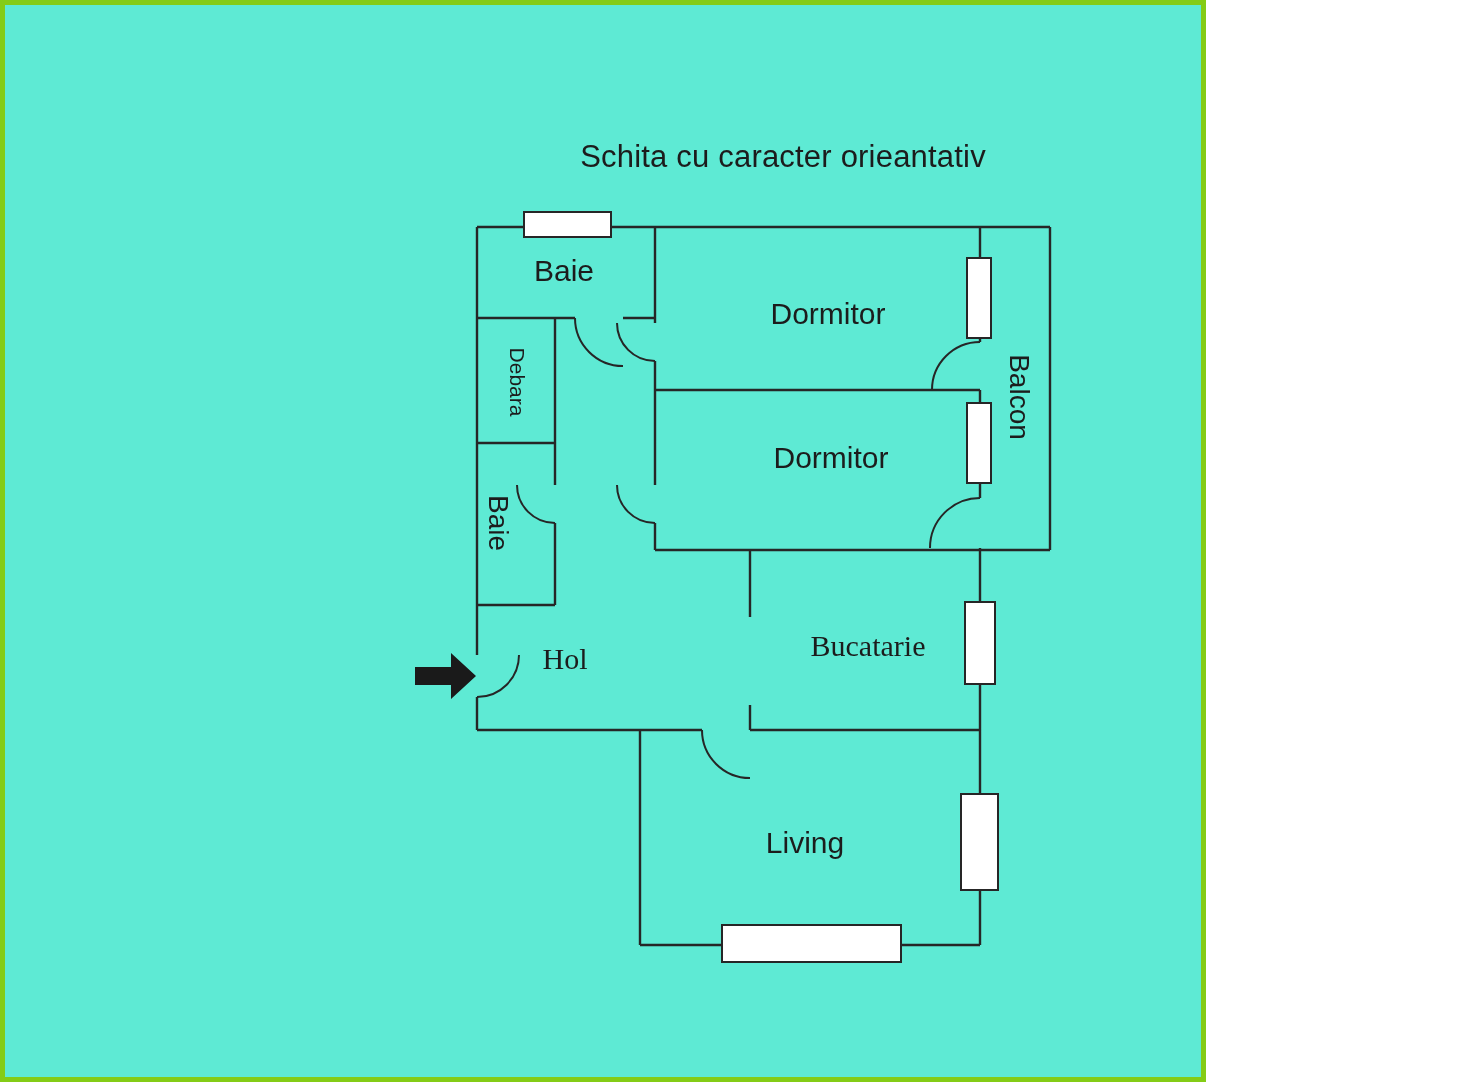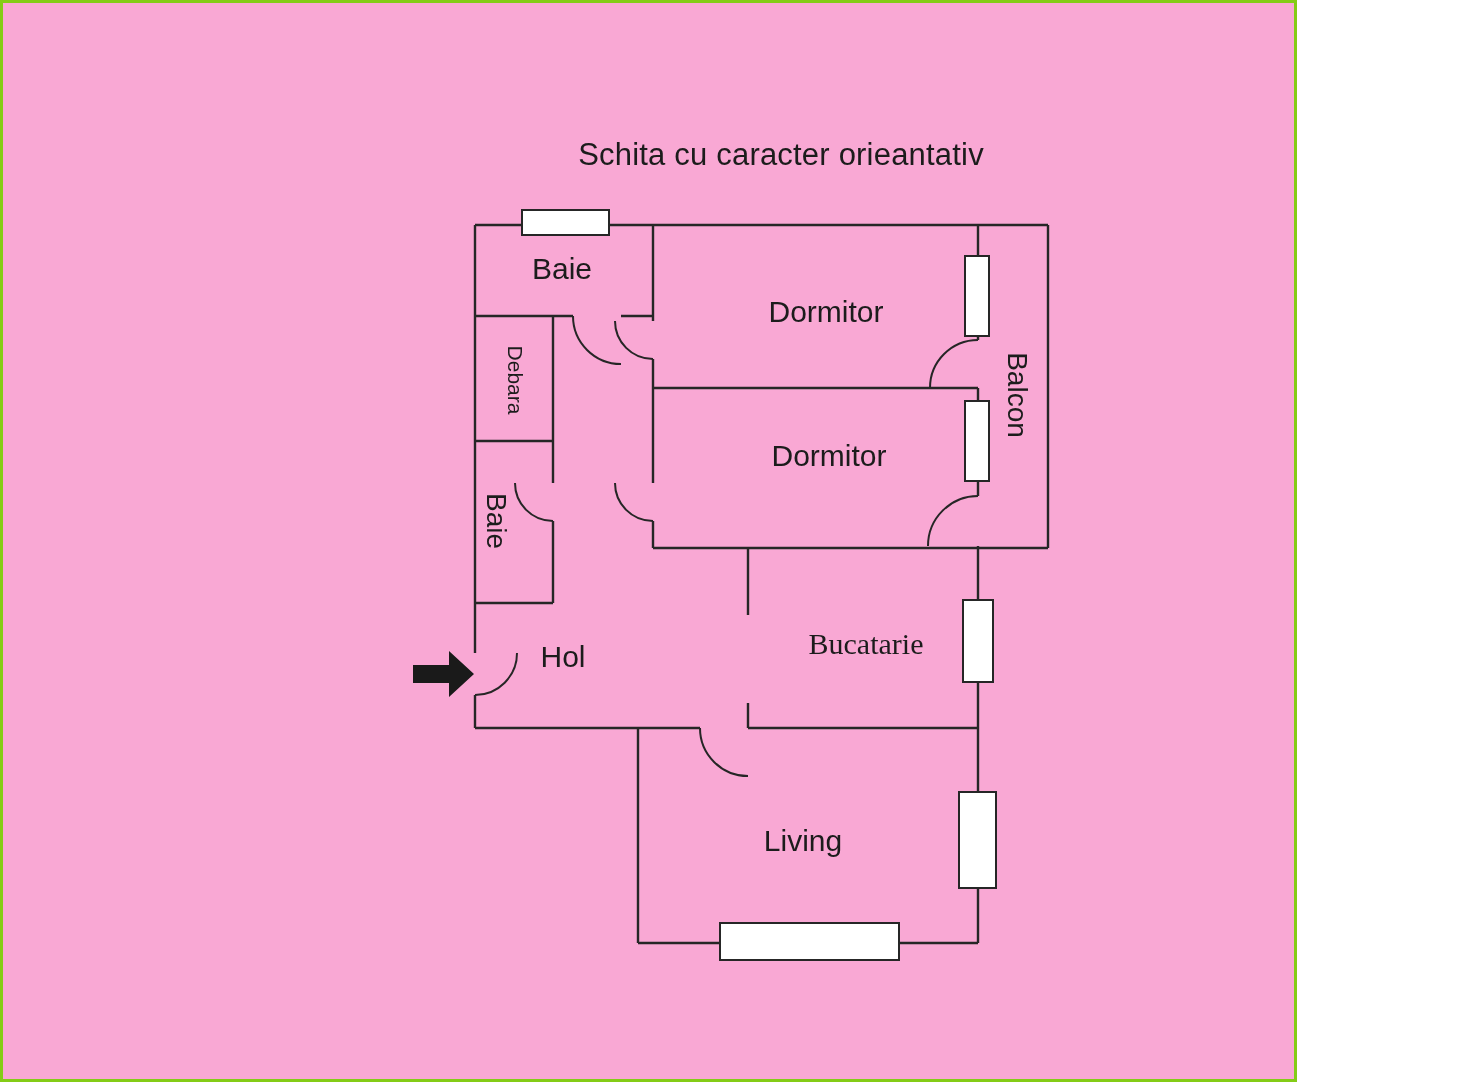--- a/index.html
+++ b/index.html
@@ -1,24 +1,24 @@
 <!DOCTYPE html>
 <html><head>
 <meta charset="utf-8">
 <style>
   * { margin: 0; padding: 0; box-sizing: border-box; }
   html, body { background: #ffffff; }
   body { font-family: "Liberation Sans", sans-serif; }
 
   .canvas {
     position: relative;
-    width: 1297px;
+    width: 1206px;
     height: 1082px;
-    background: #f9a8d4;
-    border: 3px solid #84cc16;
+    background: #5eead4;
+    border: 5px solid #84cc16;
     overflow: hidden;
   }
 
   .plan-svg { position: absolute; left: 0; top: 0; }
 
   .title {
     position: absolute;
     left: 778px;
     top: 152px;
     transform: translate(-50%, -50%);
@@ -90,20 +90,20 @@
     <path d="M975 493 A50 50 0 0 0 925 543" fill="none" stroke="#262626" stroke-width="2"></path>
 
     <polygon points="410,662 446,662 446,648 471,671 446,694 446,680 410,680" fill="#1a1a1a"></polygon>
   </svg>
 
   <div class="title">Schita cu caracter orieantativ</div>
 
   <div class="label fs-main" style="left:559px;  top:266px;">Baie</div>
   <div class="label fs-sm v90" style="left:512px;  top:377px;">Debara</div>
   <div class="label fs-mid v90" style="left:493px;  top:518px;">Baie</div>
-  <div class="label fs-main" style="left:560px;  top:654px;">Hol</div>
+  <div class="label fs-main" style="left:560px;  top:654px;font-family:Liberation Serif, serif;">Hol</div>
   <div class="label fs-main" style="left:823px;  top:309px;">Dormitor</div>
   <div class="label fs-main" style="left:826px;  top:453px;">Dormitor</div>
   <div class="label fs-mid v90" style="left:1014px; top:392px;">Balcon</div>
   <div class="label fs-main" style="left:863px;  top:641px;font-family:Liberation Serif, serif;">Bucatarie</div>
   <div class="label fs-main" style="left:800px;  top:838px;text-align:center;">Living</div>
 
 </div>
 
 </body></html>

